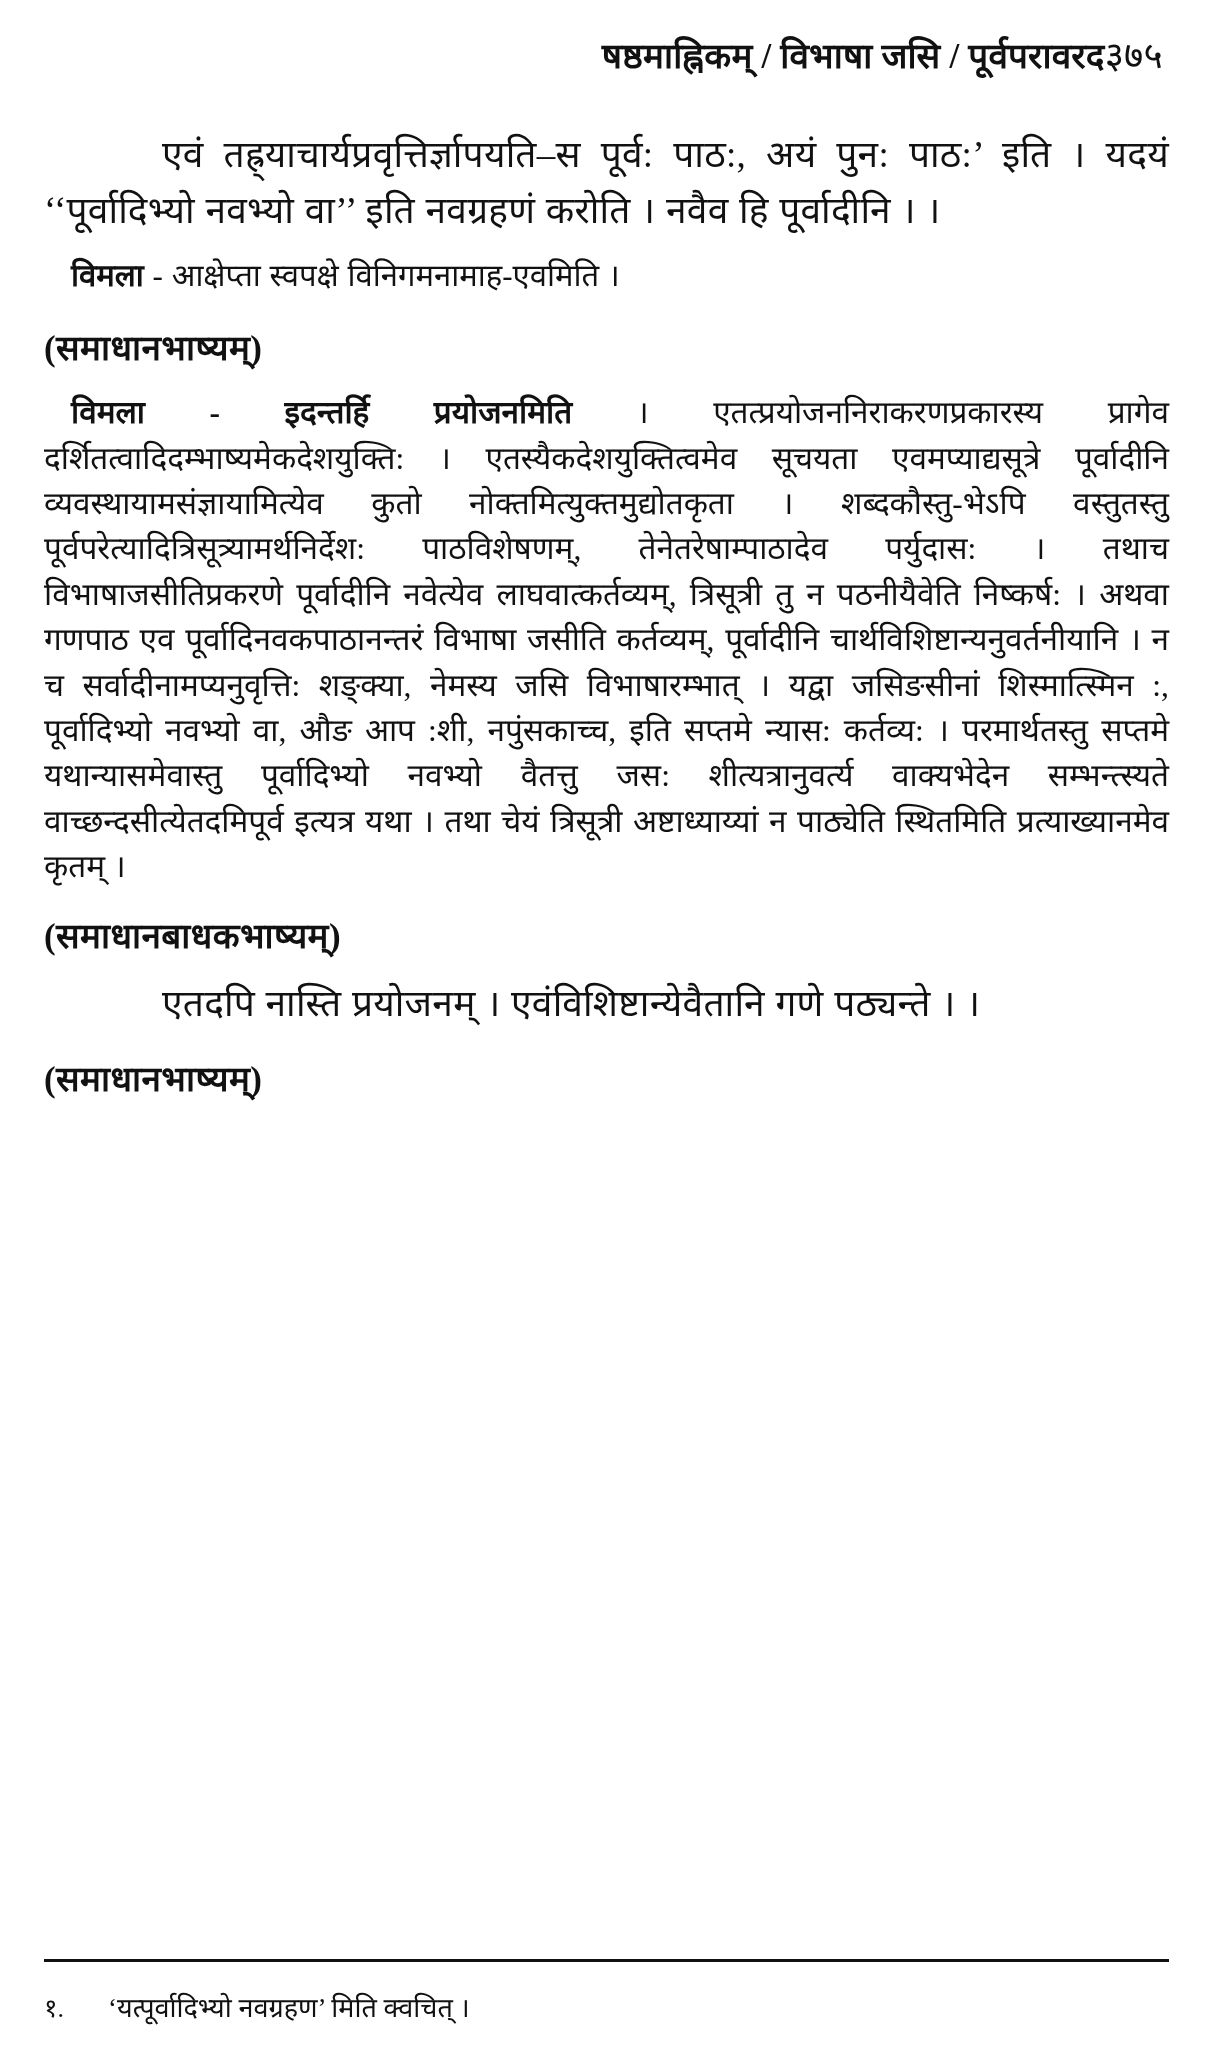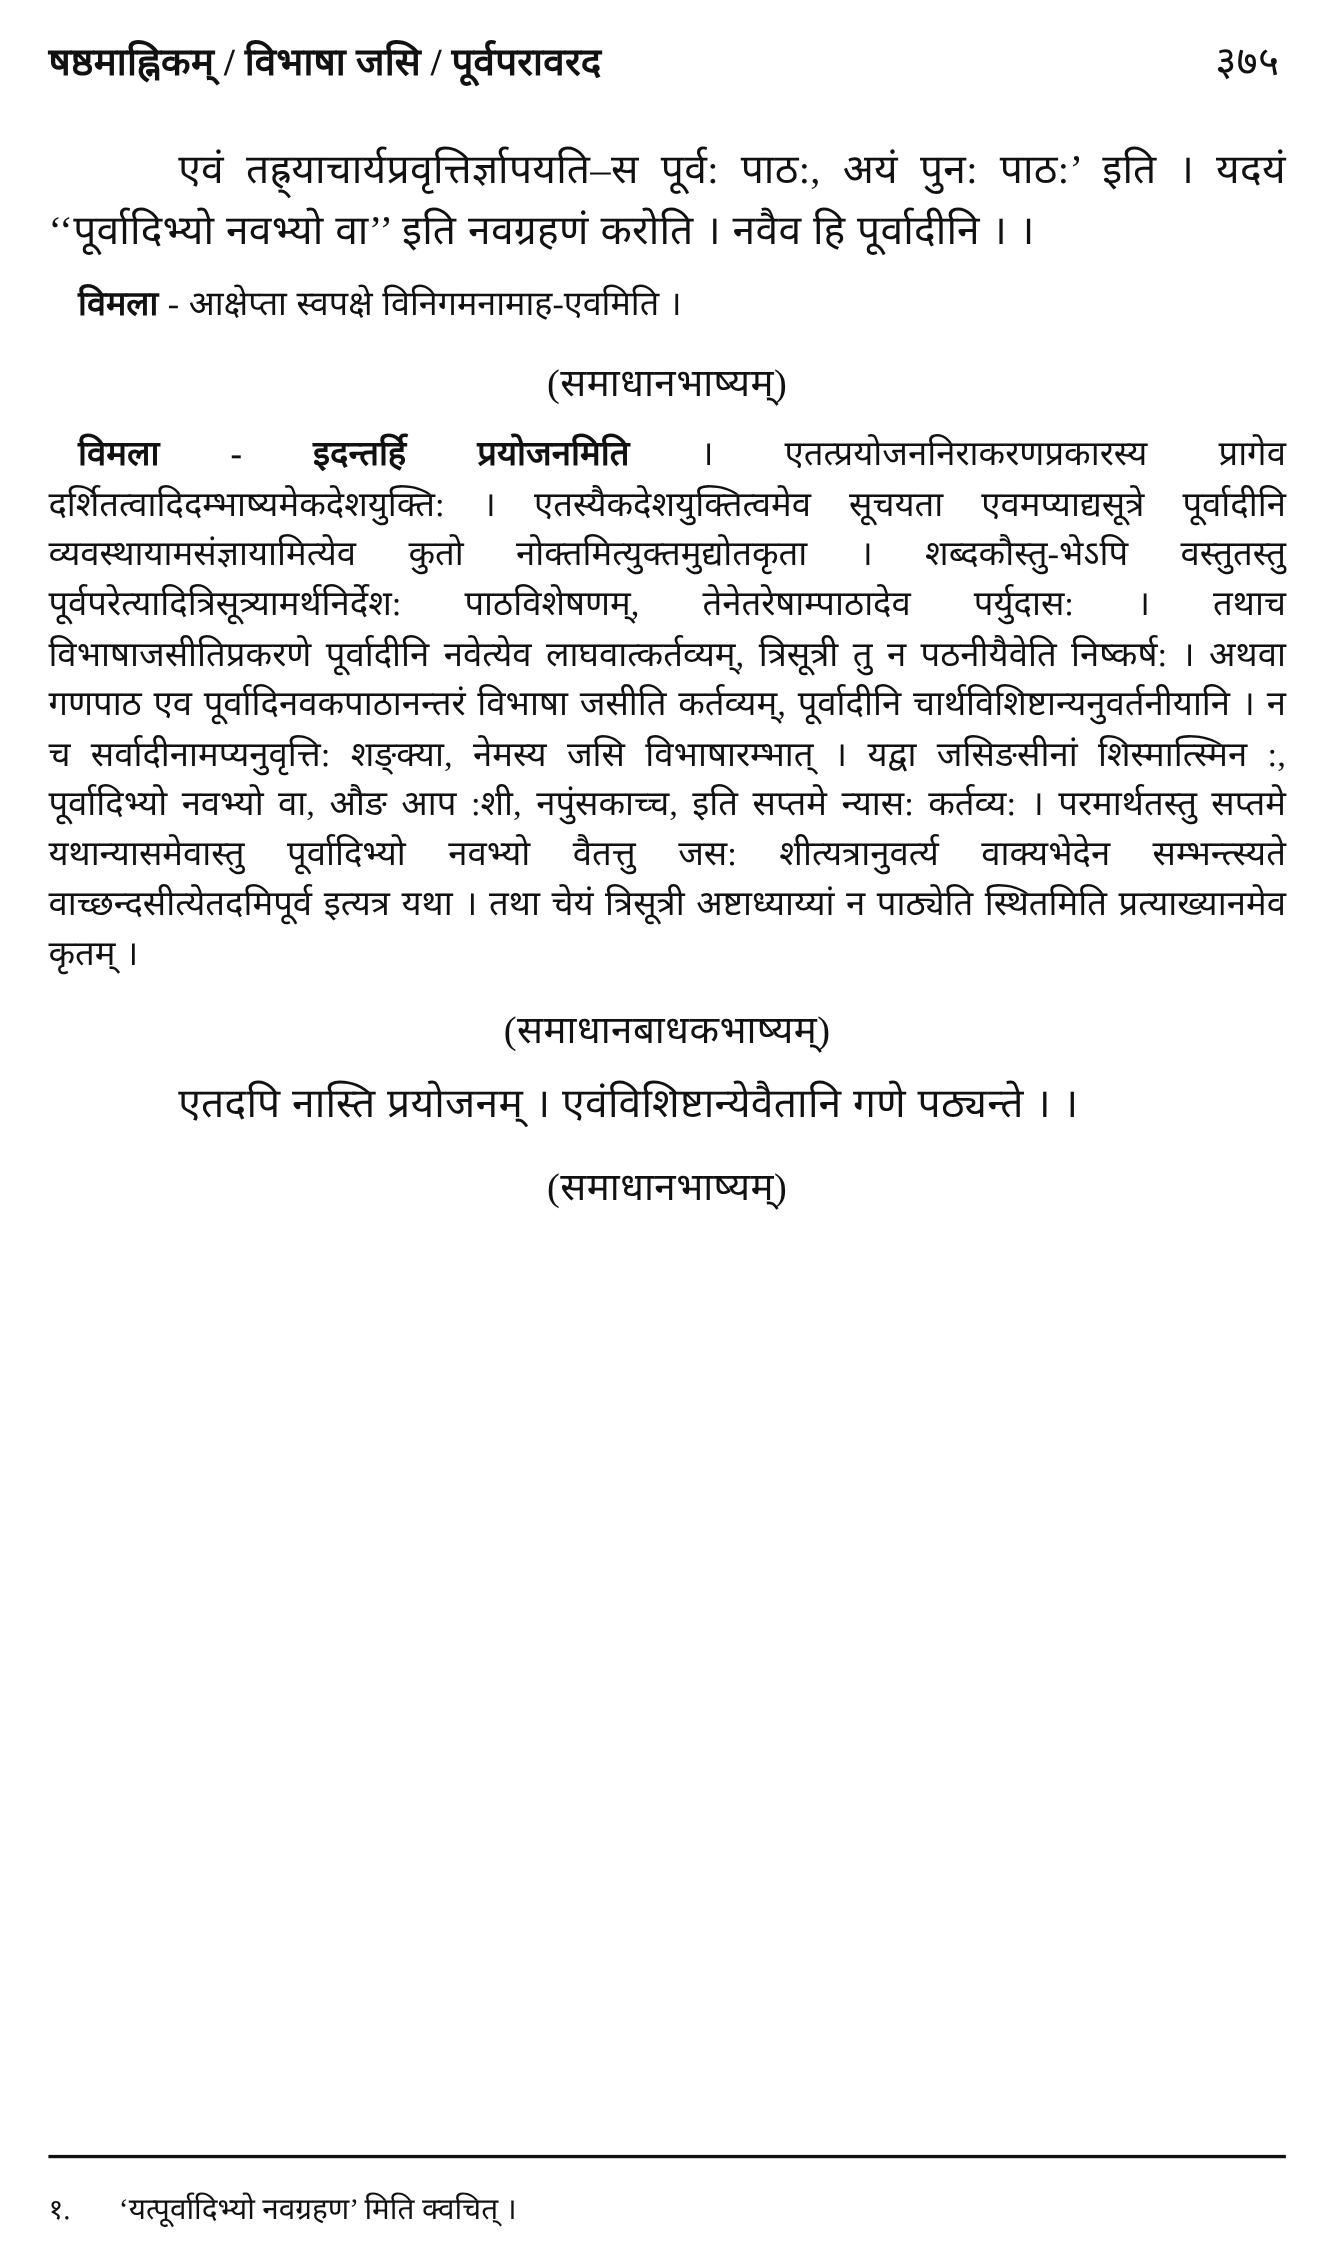--- a/index.html
+++ b/index.html
@@ -20,21 +20,21 @@
     height: 2048px;
     box-sizing: border-box;
     padding: 28px 52px 0 44px;
     position: relative;
   }
 
   
   .header {
     display: flex;
     align-items: baseline;
-    justify-content: space-between;
+    justify-content: flex-end;
     font-size: 35px;
     font-weight: 700;
     letter-spacing: 0.2px;
     padding-bottom: 4px;
     white-space: nowrap;
   }
   .header .running-title {
     font-size: 35px;
     font-weight: 700;
   }
@@ -77,22 +77,21 @@
     font-size: 31px;
     line-height: 1.4;
     margin-bottom: 22px;
   }
   .lead {
     font-weight: 700;
     margin-left: 27px;
   }
   .section-head {
     font-size: 35px;
-    font-weight: 400;
-    text-align: center;
+    font-weight: 700;
     margin: 26px 0 20px 0;
     letter-spacing: 0.4px;
   }
   .section-head.tight {
     margin: 22px 0 18px 0;
   }
 
   
   .footnote-rule {
     position: absolute;

